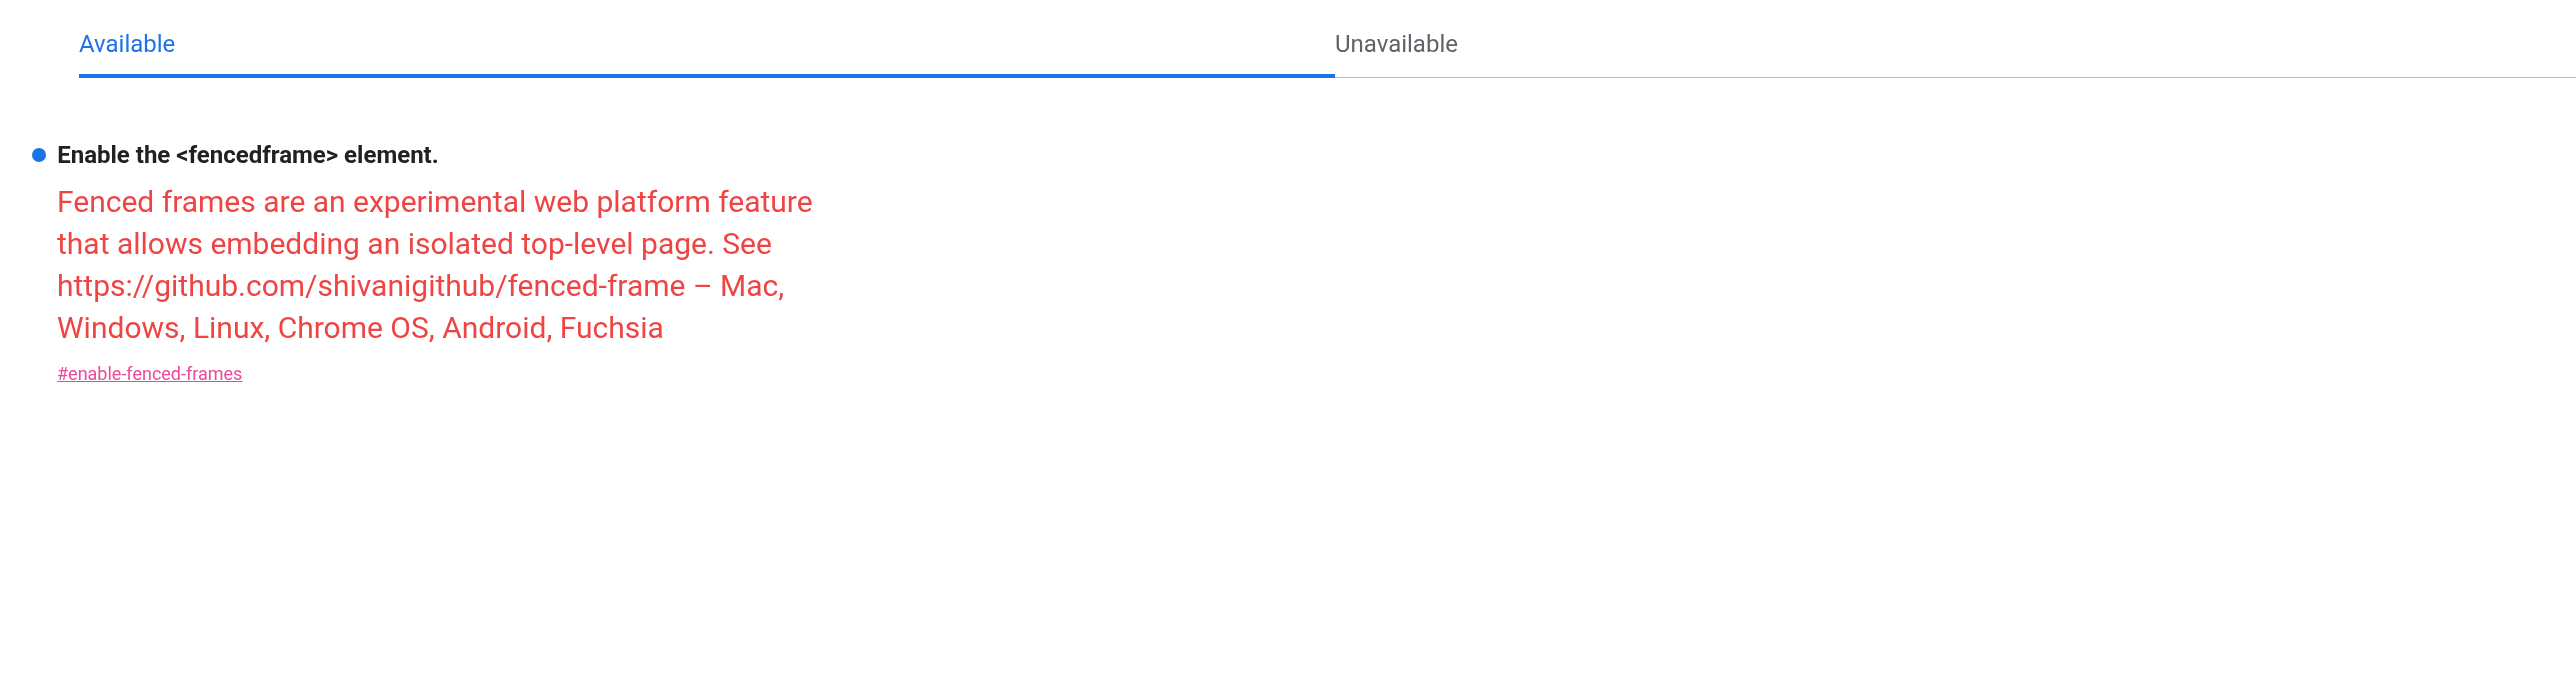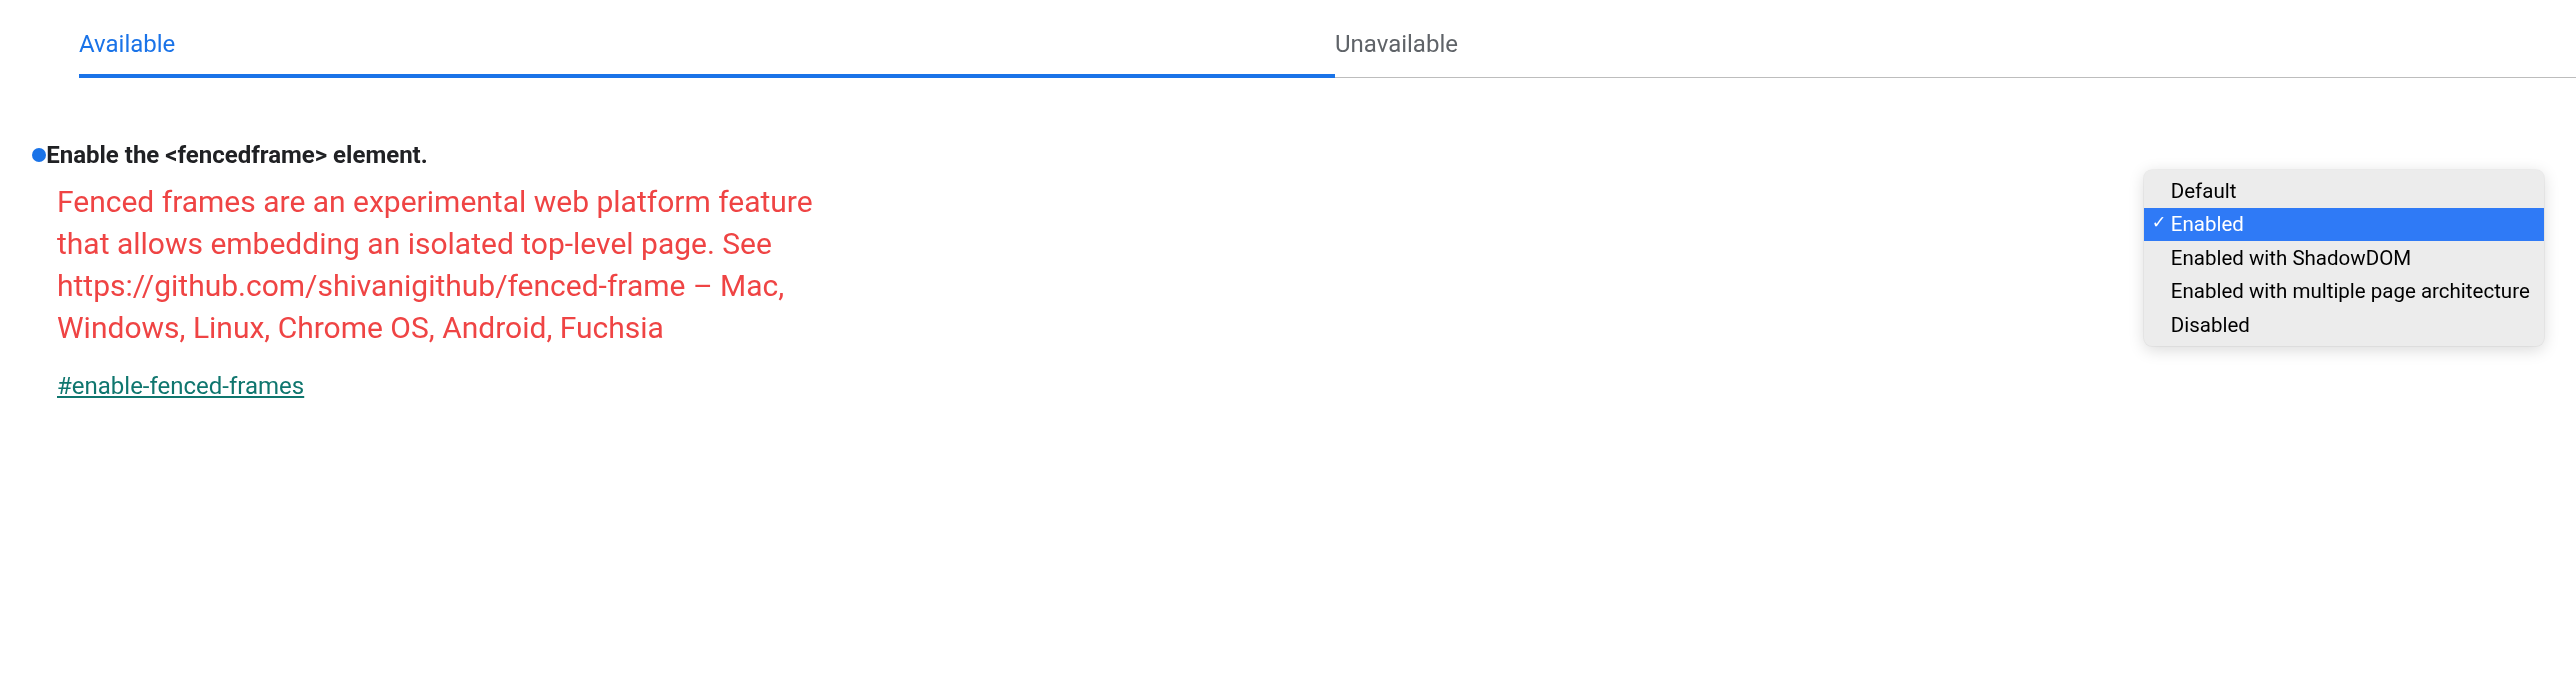--- a/index.html
+++ b/index.html
@@ -39,20 +39,21 @@
       margin-top: 63px;
       align-items: flex-start;
     }
     .flag-content {
       flex: 1;
       padding-right: 32px;
     }
     .flag-title-line {
       display: flex;
       align-items: center;
+      gap: 11px;
     }
     .dot {
       width: 14.2px;
       height: 14.2px;
       border-radius: 50%;
       background: #1a73e8;
       flex-shrink: 0;
     }
     .flag-title {
       font-weight: 700;
@@ -61,24 +62,24 @@
     }
     .flag-description {
       margin-top: 12px;
       margin-left: 25px;
       color: #ef4444;
       font-size: 30px;
       line-height: 1.4;
       max-width: 805px;
     }
     .flag-anchor {
-      margin-top: 23px;
+      margin-top: 14px;
       margin-left: 25px;
-      color: #0f766e;
-      font-size: 24px;
+      color: #ec4899;
+      font-size: 18px;
       text-decoration: underline;
       cursor: pointer;
     }
     .dropdown-wrapper {
       position: relative;
       flex-shrink: 0;
       margin-top: 28.4px;
     }
     .dropdown-menu {
       background: #ececec;
@@ -118,23 +119,14 @@
 <div class="flag-row">
   <div class="flag-content">
     <div class="flag-title-line">
       <span class="dot"></span>
       <span class="flag-title">Enable the &lt;fencedframe&gt; element.</span>
     </div>
     <div class="flag-description">Fenced frames are an experimental web platform feature that allows embedding an isolated top-level page. See https://github.com/shivanigithub/fenced-frame – Mac, Windows, Linux, Chrome OS, Android, Fuchsia</div>
     <div class="flag-anchor">#enable-fenced-frames</div>
   </div>
 
-  <div class="dropdown-wrapper">
-    <div class="dropdown-menu">
-      <div class="dropdown-option">Default</div>
-      <div class="dropdown-option selected">Enabled</div>
-      <div class="dropdown-option">Enabled with ShadowDOM</div>
-      <div class="dropdown-option">Enabled with multiple page architecture</div>
-      <div class="dropdown-option">Disabled</div>
-    </div>
-  </div>
 </div>
 
 
 </body></html>

